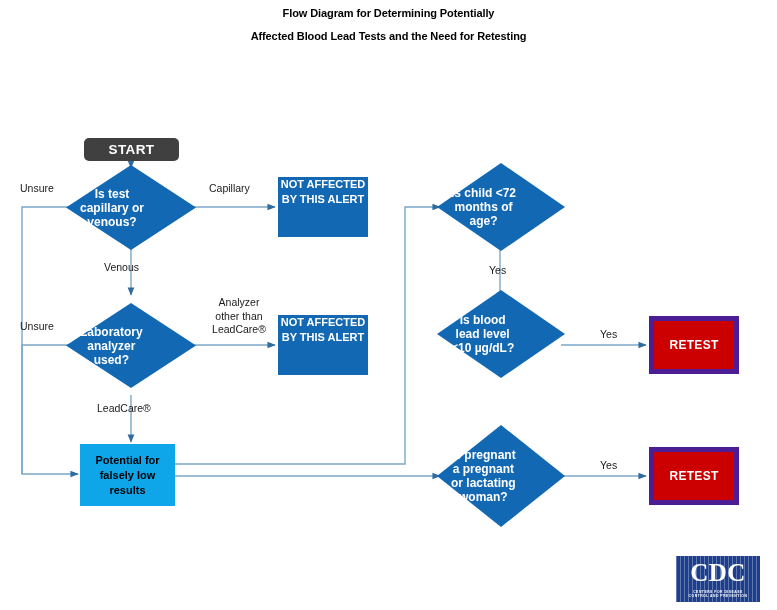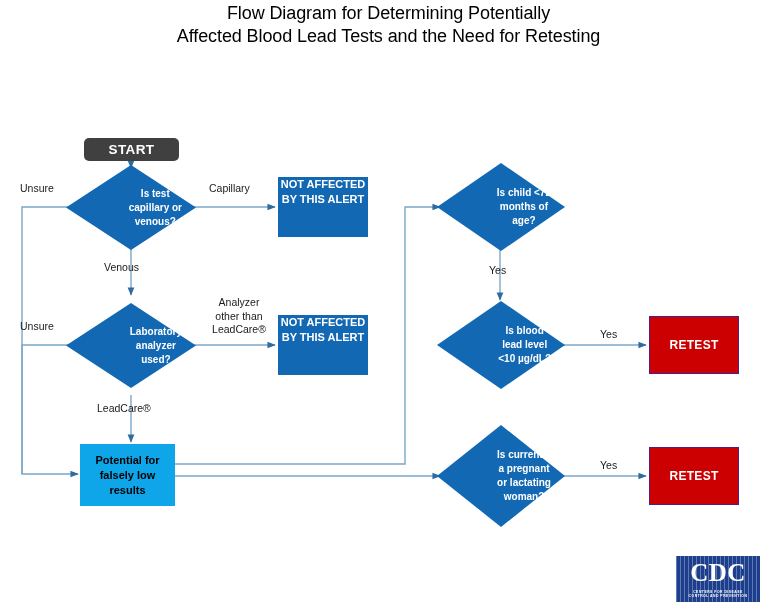--- a/index.html
+++ b/index.html
@@ -19,22 +19,22 @@
     overflow: hidden;
   }
 
   
   #title {
     position: absolute;
     left: 0;
     top: 2px;
     width: 777px;
     text-align: center;
-    font-size: 18px;
-    font-weight: normal;
+    font-size: 11px;
+    font-weight: bold;
     line-height: 23px;
     color: #000000;
     letter-spacing: -0.1px;
   }
   #title .tline { display: block; }
 
   
   .node {
     position: absolute;
     box-sizing: border-box;
@@ -61,24 +61,24 @@
     position: absolute;
     inset: 0;
     background: #1268B3;
     clip-path: polygon(50% 0%, 100% 50%, 50% 100%, 0% 50%);
   }
   .diamond .dtext {
     position: absolute;
     inset: 0;
     display: flex;
     align-items: center;
-    justify-content: flex-end;
-    text-align: center;
-    color: #ffffff;
-    font-size: 10px;
+    justify-content: flex-start;
+    text-align: center;
+    color: #ffffff;
+    font-size: 12px;
     font-weight: bold;
     line-height: 14px;
     padding: 0 14px;
     box-sizing: border-box;
   }
   .diamond .dtext span { display: block; }
 
   
   .blue-box {
     background: #1268B3;
@@ -100,21 +100,21 @@
     line-height: 15px;
     text-align: center;
     display: flex;
     align-items: center;
     justify-content: center;
   }
   .gold-box span { display: block; }
 
   .red-box {
     background: #CC0000;
-    border: 1px solid #4c1d95;
+    border: 5px solid #4c1d95;
     color: #ffffff;
     font-size: 12px;
     font-weight: bold;
     letter-spacing: 0.3px;
     display: flex;
     align-items: center;
     justify-content: center;
   }
 
   
@@ -285,36 +285,36 @@
     <div class="dshape"></div>
     <div class="dtext">
       <div>
         <span>Is child &lt;72</span>
         <span>months of</span>
         <span>age?</span>
       </div>
     </div>
   </div>
 
-  <div class="diamond" style="left:437px; top:301px; width:128px; height:88px;">
+  <div class="diamond" style="left:437px; top:290px; width:128px; height:88px;">
     <div class="dshape"></div>
     <div class="dtext">
       <div>
         <span>Is blood</span>
         <span>lead level</span>
         <span>&lt;10 µg/dL?</span>
       </div>
     </div>
   </div>
 
   <div class="diamond" style="left:437px; top:425px; width:128px; height:102px;">
     <div class="dshape"></div>
     <div class="dtext">
       <div>
-        <span>Is currently</span>
+        <span>Is pregnant</span>
         <span>a pregnant</span>
         <span>or lactating</span>
         <span>woman?</span>
       </div>
     </div>
   </div>
 
   <div class="node red-box" style="left:649px; top:316px; width:90px; height:58px;">RETEST</div>
 
   <div class="node red-box" style="left:649px; top:447px; width:90px; height:58px;">RETEST</div>

